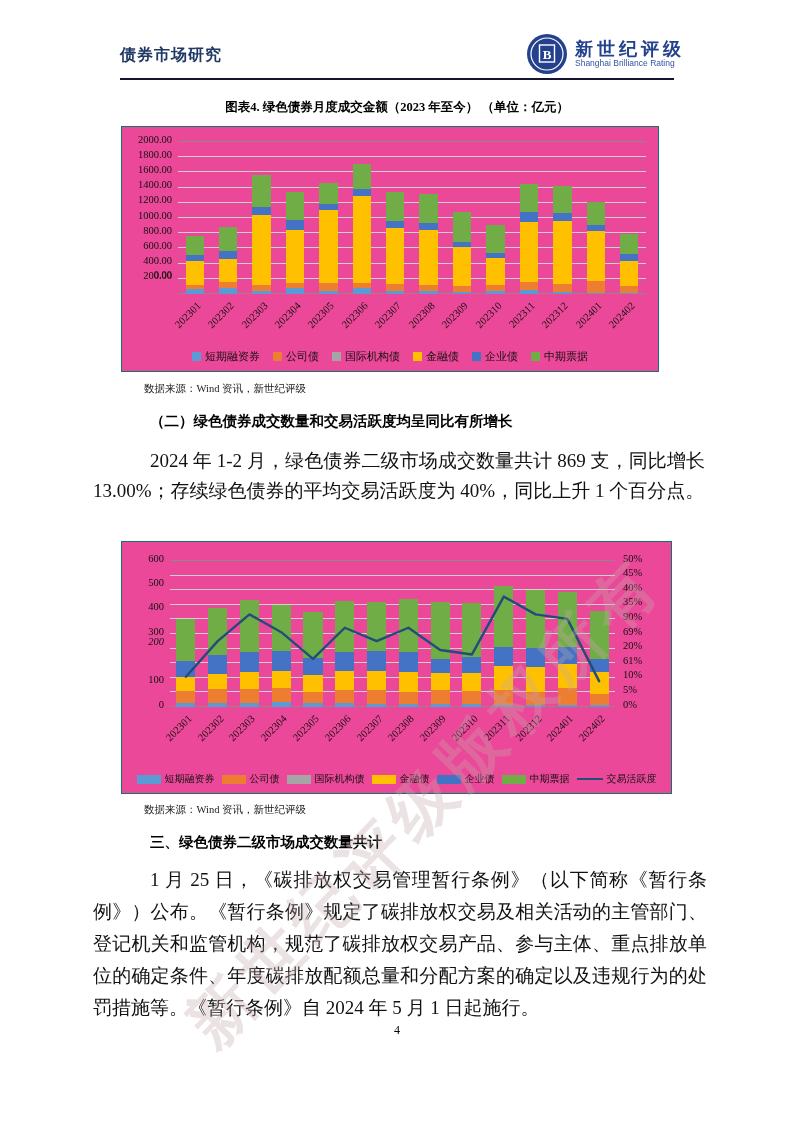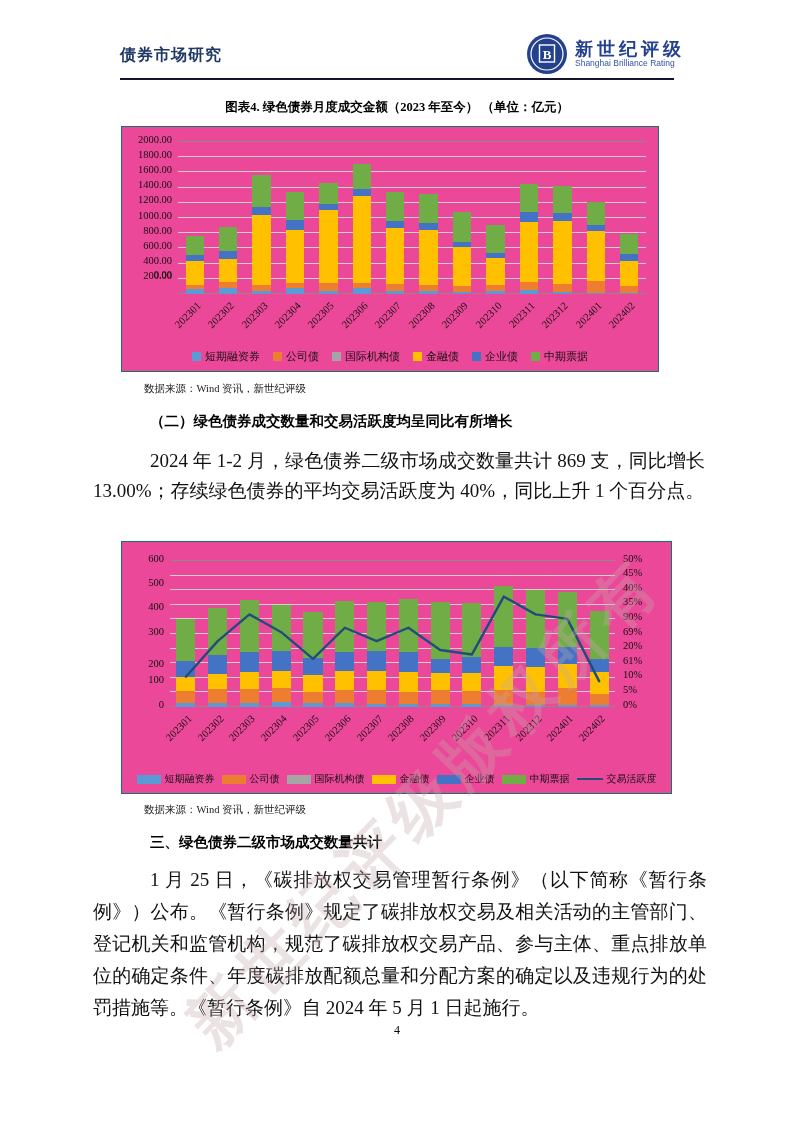--- a/index.html
+++ b/index.html
@@ -444,21 +444,21 @@
           </div>
         </div>
         <svg class="linesvg" viewBox="0 0 100 100" preserveAspectRatio="none" data-name="activity-line">
           <polyline points="3.5714285714285716,26 10.714285714285715,18 17.857142857142858,12 25,16 32.142857142857146,22 39.285714285714285,15 46.42857142857143,18 53.57142857142858,15 60.714285714285715,20 67.85714285714286,21 75,8 82.14285714285715,12 89.28571428571429,13 96.42857142857143,27" fill="none" stroke="#1F4E79" stroke-width="2.4" vector-effect="non-scaling-stroke" stroke-linejoin="round" stroke-linecap="round"></polyline>
         </svg>
       </div>
       <div class="ylab" data-name="y-axis-label" style="left: -10px; width: 52px; position: absolute; bottom: 234px;">600</div>
       <div class="ylab" data-name="y-axis-label" style="left: -10px; width: 52px; position: absolute; bottom: 209.667px;">500</div>
       <div class="ylab" data-name="y-axis-label" style="left: -10px; width: 52px; position: absolute; bottom: 185.333px;">400</div>
       <div class="ylab" data-name="y-axis-label" style="left: -10px; width: 52px; position: absolute; bottom: 161px;">300</div>
-      <div class="ylab" data-name="y-axis-label" style="left: -10px; width: 52px; position: absolute; bottom: 129px;">200</div>
+      <div class="ylab" data-name="y-axis-label" style="left: -10px; width: 52px; position: absolute; bottom: 151px; font-style: italic;">200</div>
       <div class="ylab" data-name="y-axis-label" style="left: -10px; width: 52px; position: absolute; bottom: 112.333px;">100</div>
       <div class="ylab" data-name="y-axis-label" style="left: -10px; width: 52px; position: absolute; bottom: 88px;">0</div>
       <div class="yrlab" data-name="right-axis-label" style="left: 501px; bottom: 234px;">50%</div>
       <div class="yrlab" data-name="right-axis-label" style="left: 501px; bottom: 219.4px;">45%</div>
       <div class="yrlab" data-name="right-axis-label" style="left: 501px; bottom: 204.8px;">40%</div>
       <div class="yrlab" data-name="right-axis-label" style="left: 501px; bottom: 190.2px;">35%</div>
       <div class="yrlab" data-name="right-axis-label" style="left: 501px; bottom: 175.6px;">90%</div>
       <div class="yrlab" data-name="right-axis-label" style="left: 501px; bottom: 161px;">69%</div>
       <div class="yrlab" data-name="right-axis-label" style="left: 501px; bottom: 146.4px;">20%</div>
       <div class="yrlab" data-name="right-axis-label" style="left: 501px; bottom: 131.8px;">61%</div>

